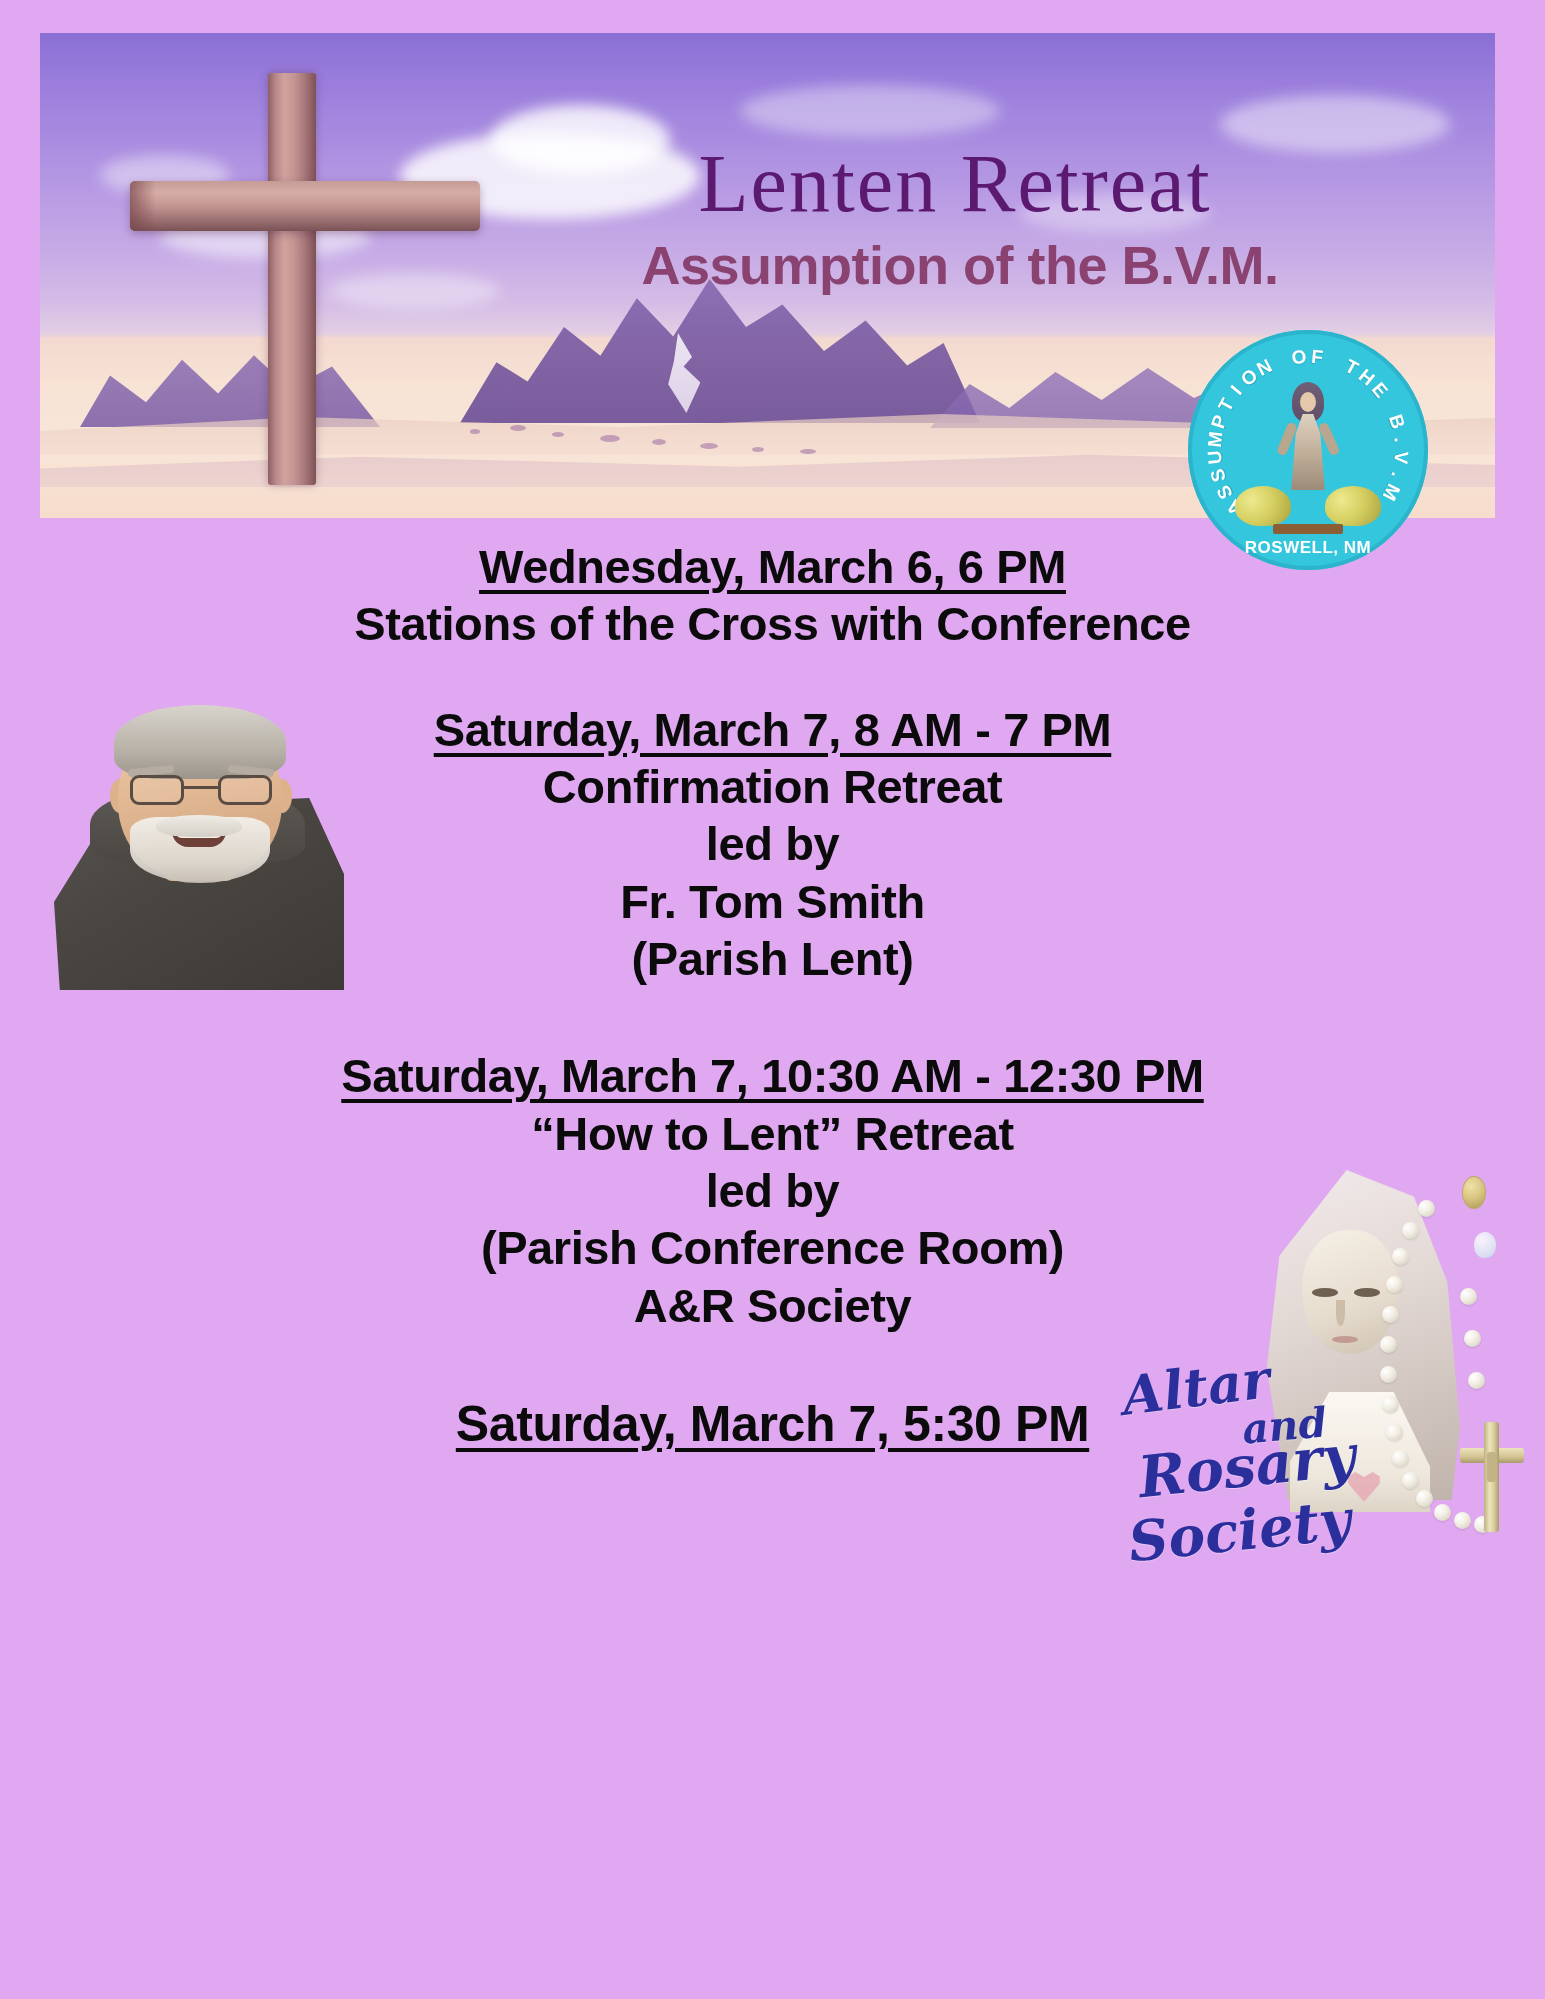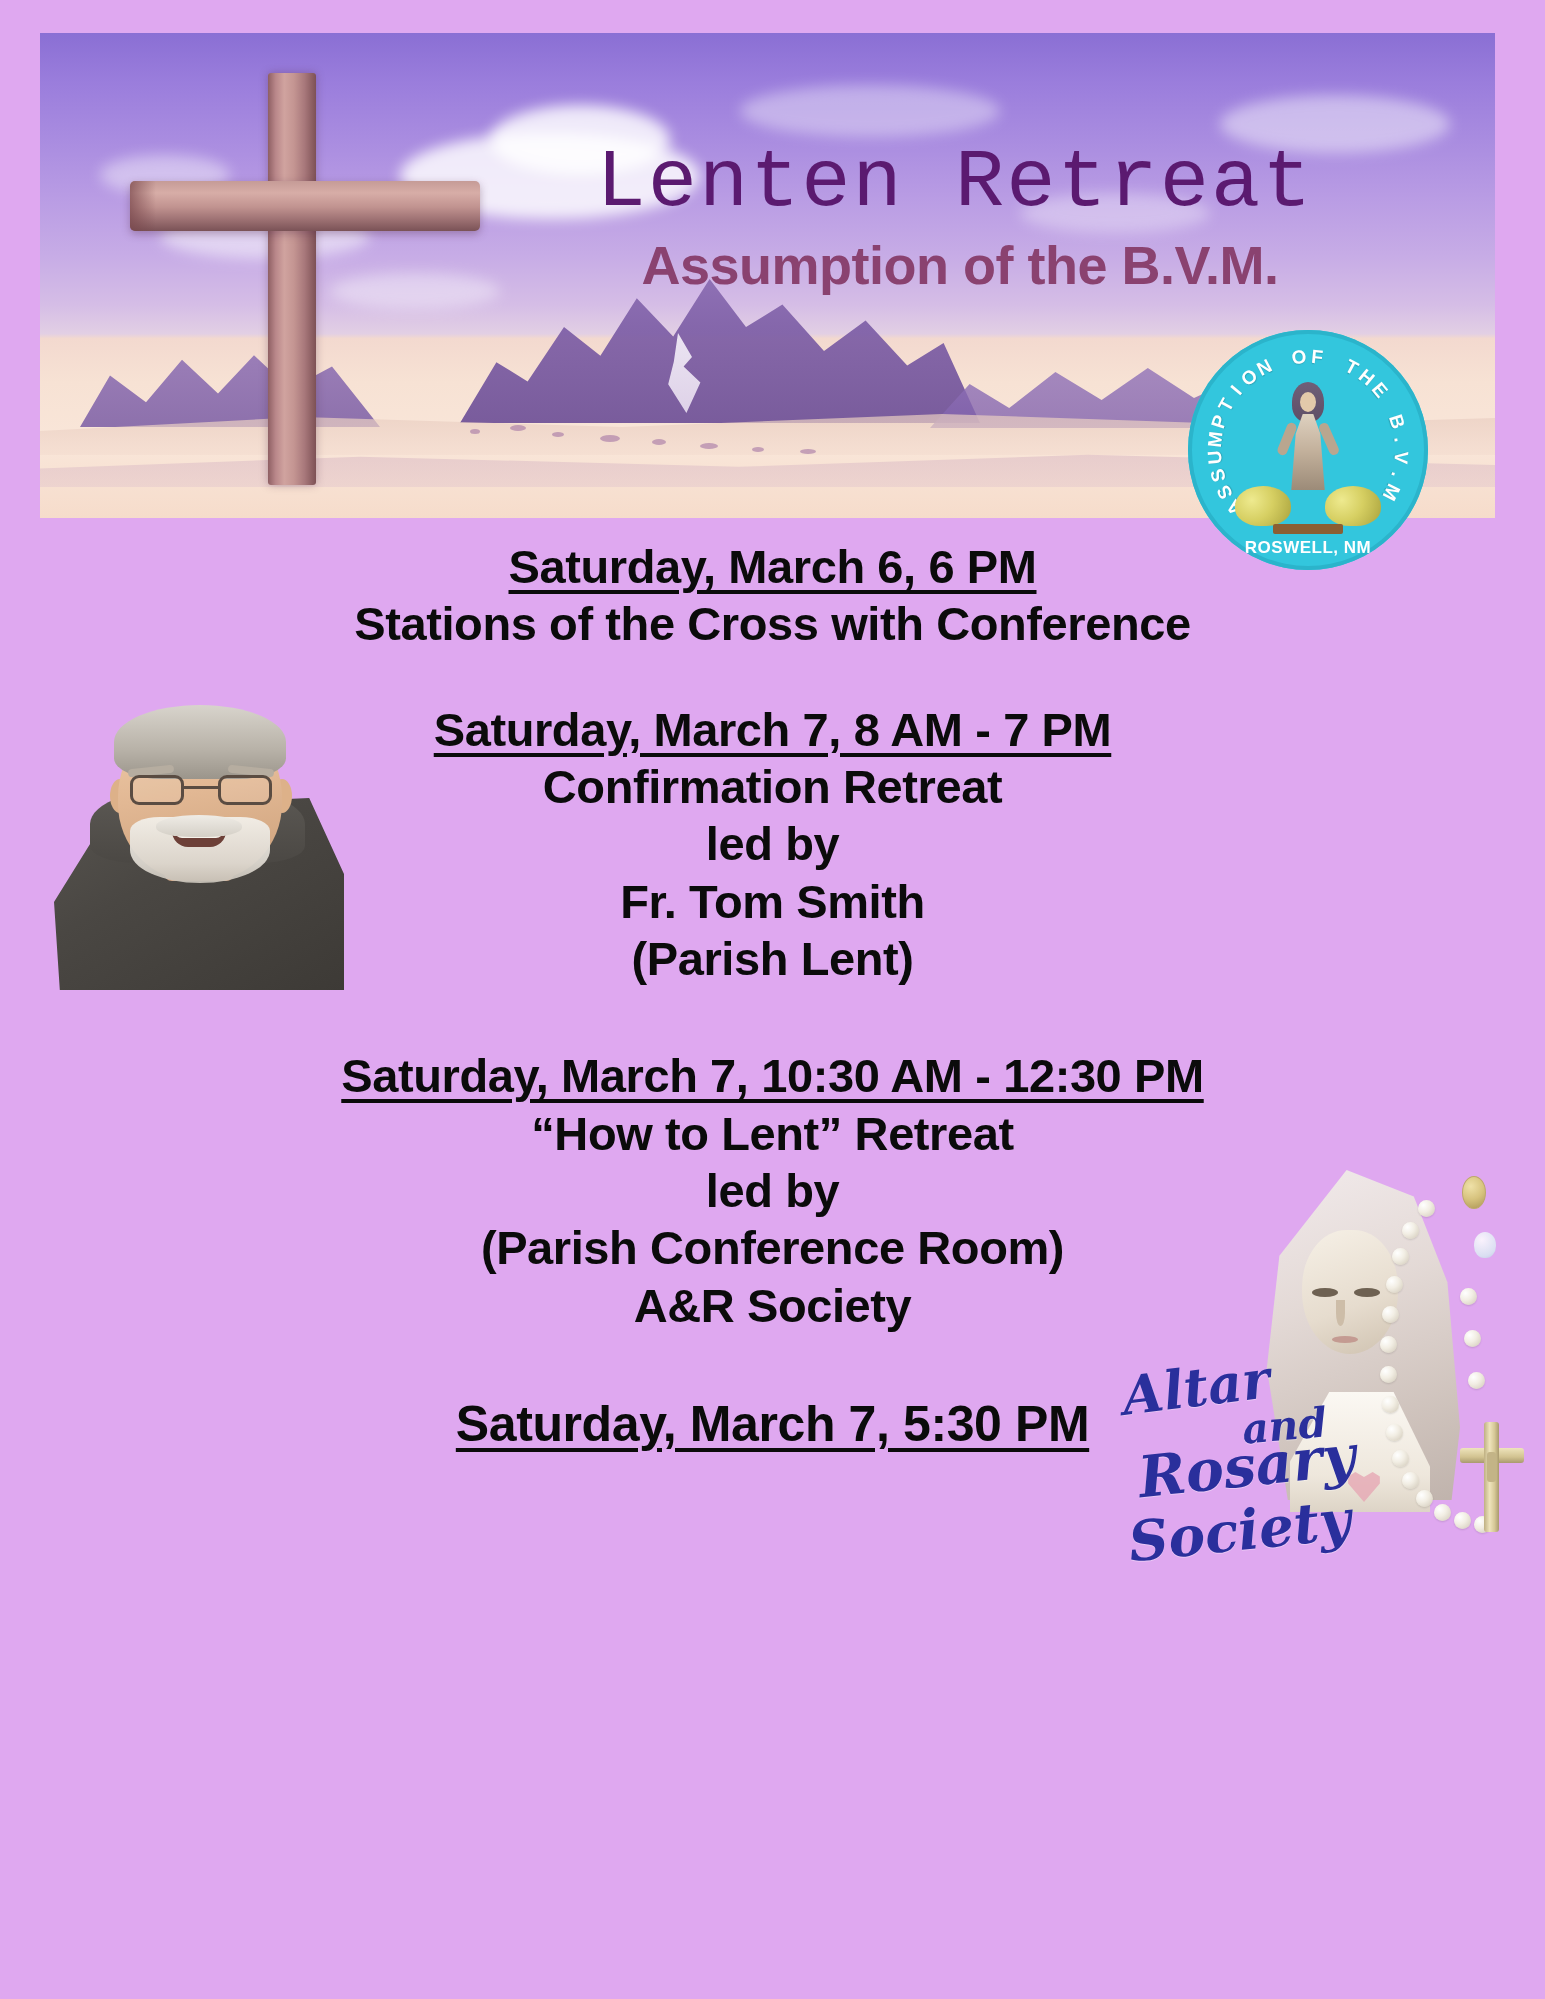--- a/index.html
+++ b/index.html
@@ -134,21 +134,21 @@
     position:absolute; left:0; top:0; width:26px; height:100%;
     background:linear-gradient(90deg, rgba(120,70,75,.7), rgba(120,70,75,0));
     border-radius:5px 0 0 5px;
   }
 
   
   .banner-title {
     position:absolute;
     left:540px; top:110px;
     width:750px;
-    font-family:Liberation Mono, monospace;
+    font-family:Liberation Serif, serif;
     font-size:82px;
     letter-spacing:2px;
     color:#5b1a70;
     text-align:center;
     line-height:1;
   }
   .banner-subtitle {
     position:absolute;
     left:540px; top:205px;
     width:760px;
@@ -639,21 +639,21 @@
     <span class="ars-w1">Altar</span>
     <span class="ars-w2">and</span>
     <span class="ars-w3">Rosary</span>
     <span class="ars-w4">Society</span>
   </div>
 </div>
 
 <div class="content">
 
   <div class="block b1">
-    <div class="line u">Saturday, March 6, 6 PM</div>
+    <div class="line u">Wednesday, March 6, 6 PM</div>
     <div class="line">Stations of the Cross with Conference</div>
   </div>
 
   <div class="gap-md"></div>
 
   <div class="block">
     <div class="line u">Saturday, March 7, 8 AM - 7 PM</div>
     <div class="line">Confirmation Retreat</div>
     <div class="line">led by</div>
     <div class="line">Fr. Tom Smith</div>

